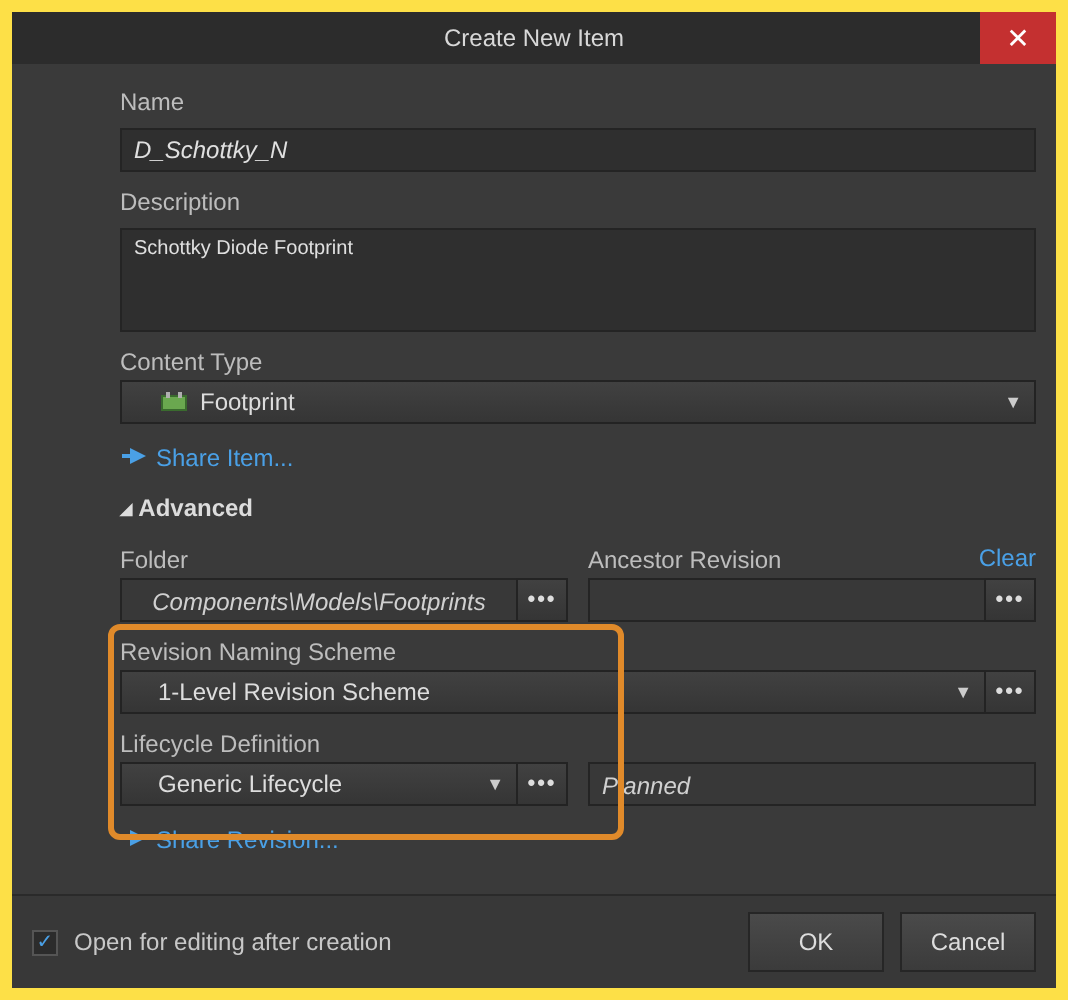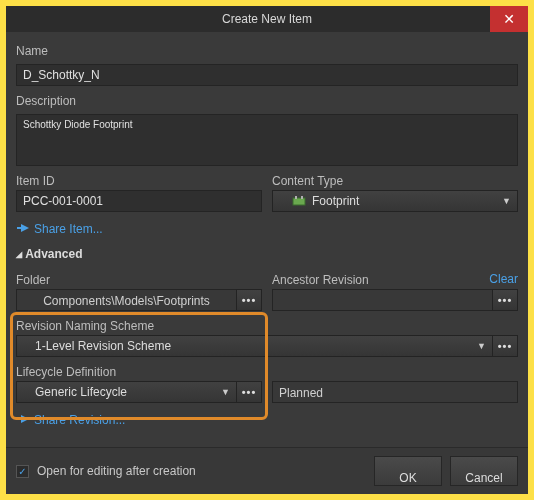--- a/index.html
+++ b/index.html
@@ -43,35 +43,37 @@
     font-size: 14px;
     cursor: pointer;
   }
   .body {
     flex: 1;
     padding: 8px 10px 4px 10px;
     display: flex;
     flex-direction: column;
     gap: 4px;
     overflow: hidden;
+    margin-left: 44px;
   }
   .label {
     color: #bdbdbd;
     font-size: 12px;
     margin-top: 4px;
     margin-bottom: 2px;
   }
   .input {
     background: #2f2f2f;
     border: 1px solid #242424;
     color: #e0e0e0;
     padding: 4px 6px;
     height: 22px;
     width: 100%;
     font-size: 12px;
+    font-style: italic;
   }
   .textarea {
     background: #2f2f2f;
     border: 1px solid #242424;
     color: #e0e0e0;
     padding: 4px 6px;
     height: 52px;
     width: 100%;
     font-size: 10px;
   }
@@ -201,21 +203,21 @@
   .btn {
     background: linear-gradient(#4a4a4a,#3b3b3b);
     border: 1px solid #262626;
     color: #ddd;
     height: 24px;
     min-width: 68px;
     padding: 14px 12px;
     font-size: 12px;
     cursor: pointer;
     display: flex;
-    align-items: flex-start;
+    align-items: center;
     justify-content: center;
   }
   .rel { position: relative; }
 </style>
 </head>
 <body>
 
 <div class="window">
 
   <div class="titlebar">
@@ -229,24 +231,20 @@
 
     <div class="label">Name</div>
     <input class="input" value="D_Schottky_N" style="">
 
     <div class="label">Description</div>
     <div class="textarea">
       <span>Schottky Diode Footprint</span>
     </div>
 
     <div class="row">
-      <div class="col">
-        <div class="label">Item ID</div>
-        <input class="input" value="PCC-001-0001" style="">
-      </div>
       <div class="col">
         <div class="label">Content Type</div>
         <div class="dropdown">
           <span class="dd-icon">
             <svg width="14" height="14" viewBox="0 0 14 14">
               <rect x="1" y="4" width="12" height="7" fill="#6aa84f" stroke="#3a6b2e"></rect>
               <rect x="3" y="2" width="2" height="3" fill="#b0b0b0"></rect>
               <rect x="9" y="2" width="2" height="3" fill="#b0b0b0"></rect>
             </svg>
           </span>

